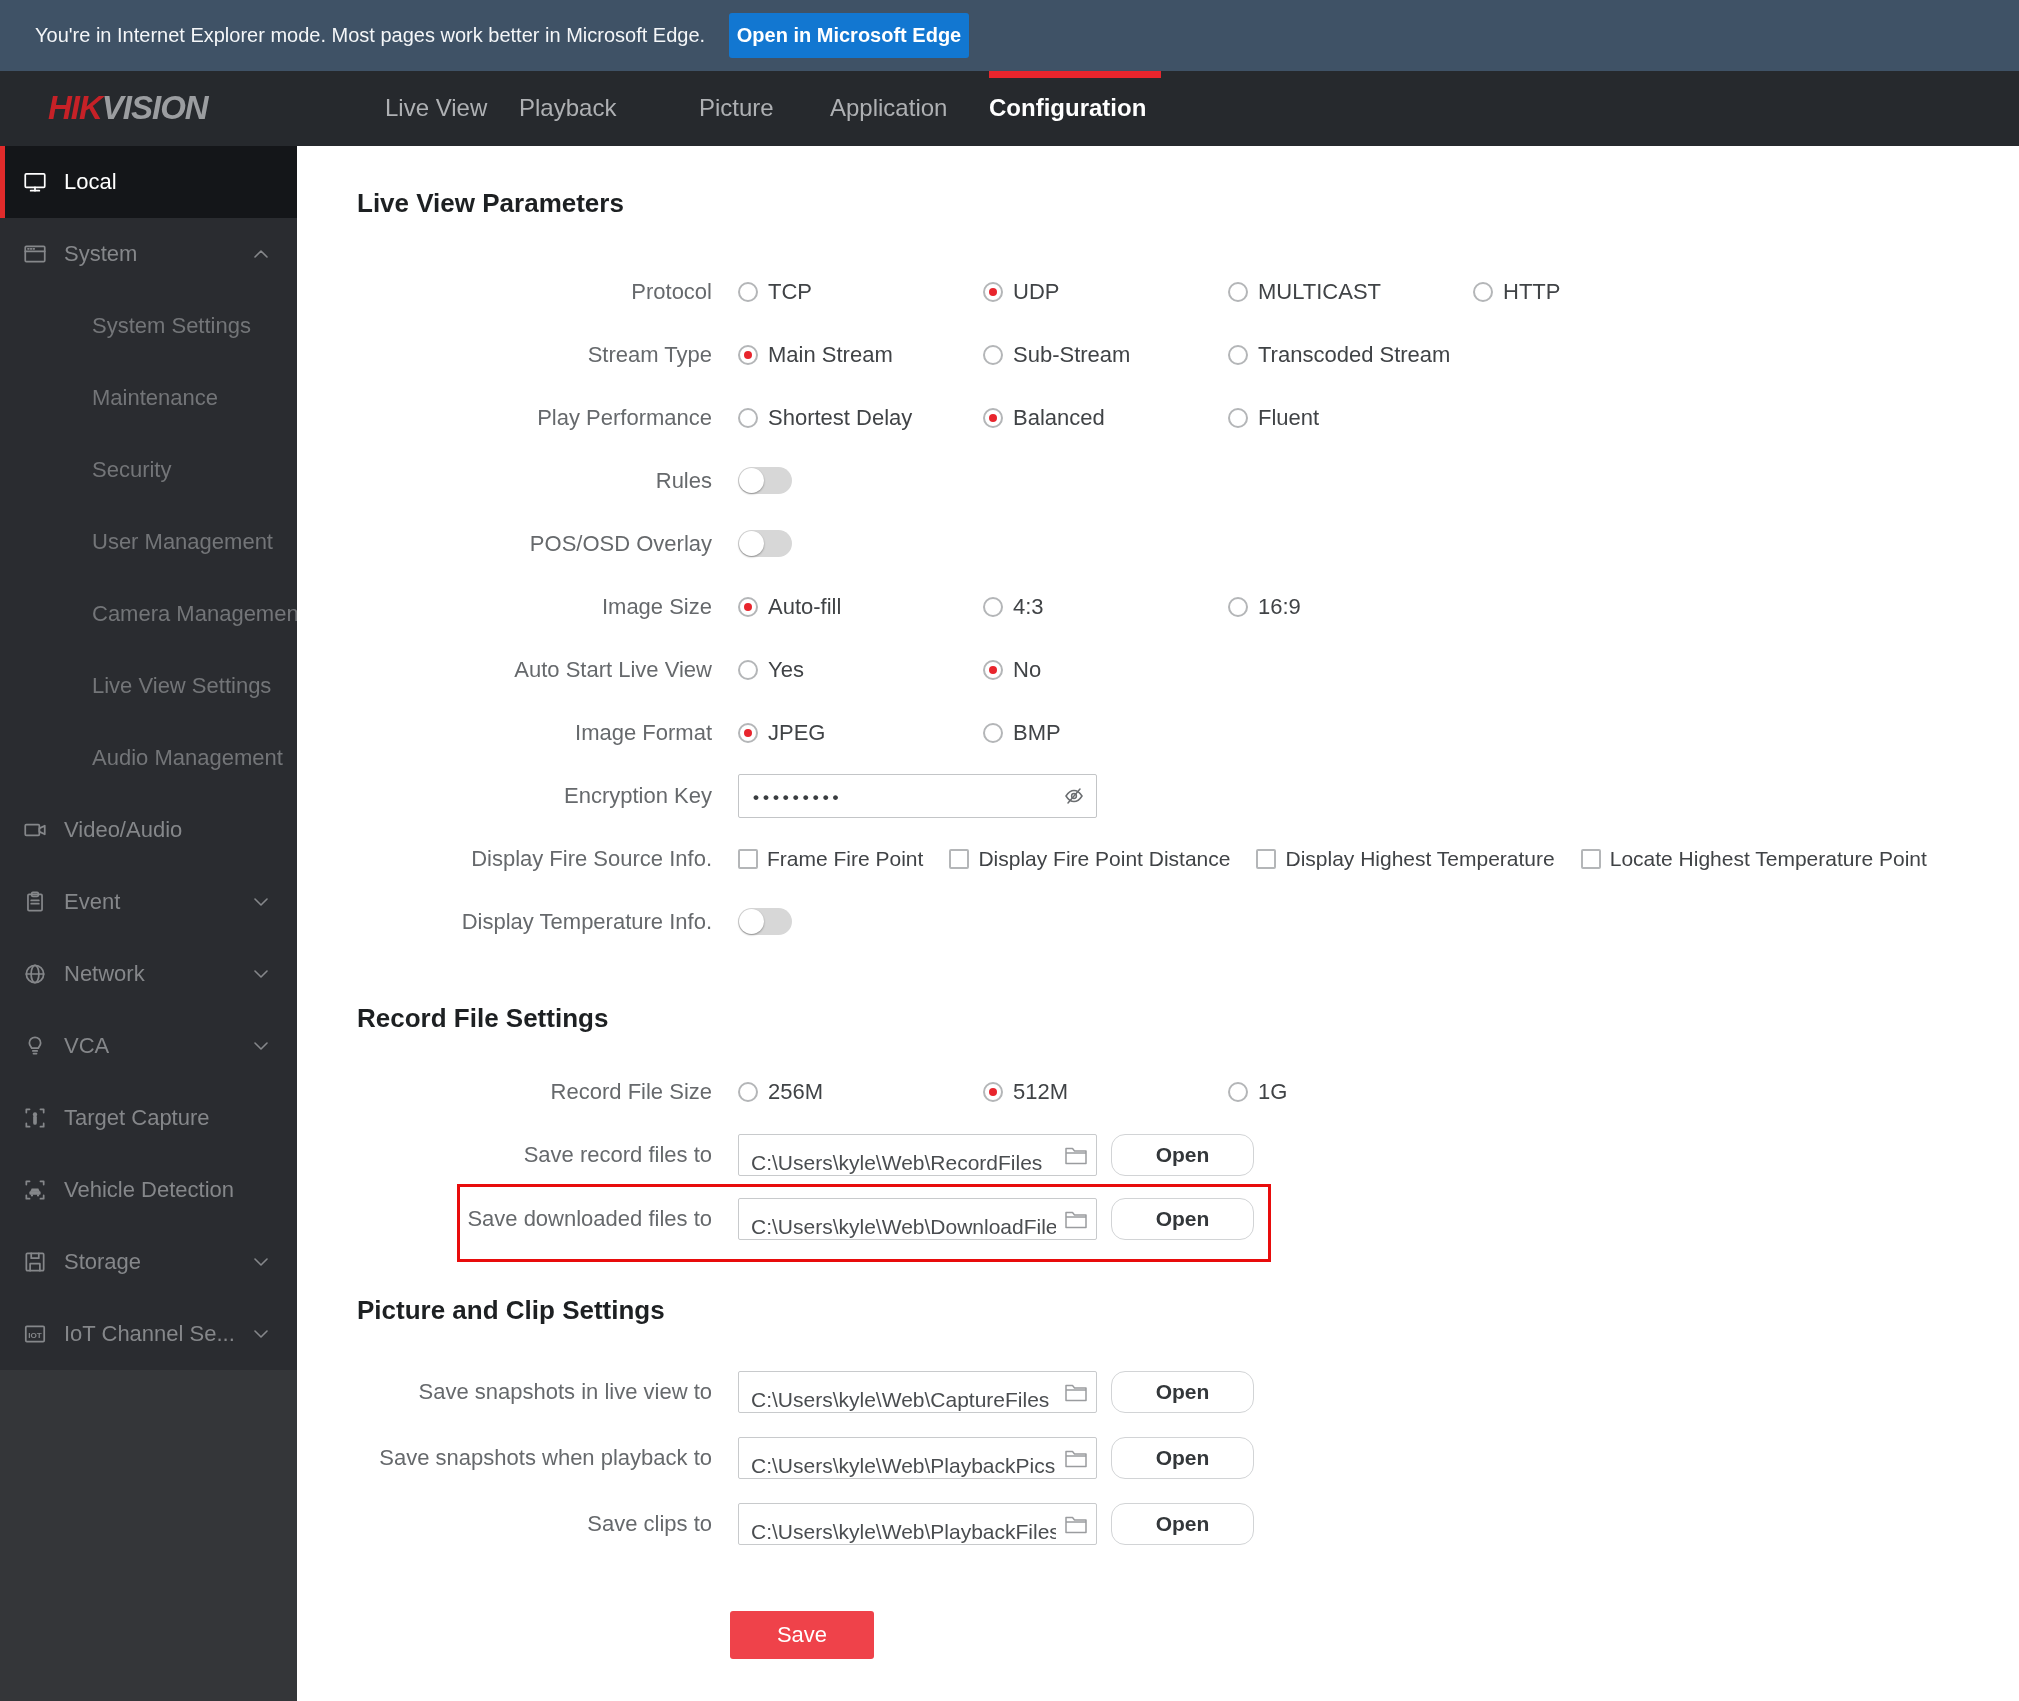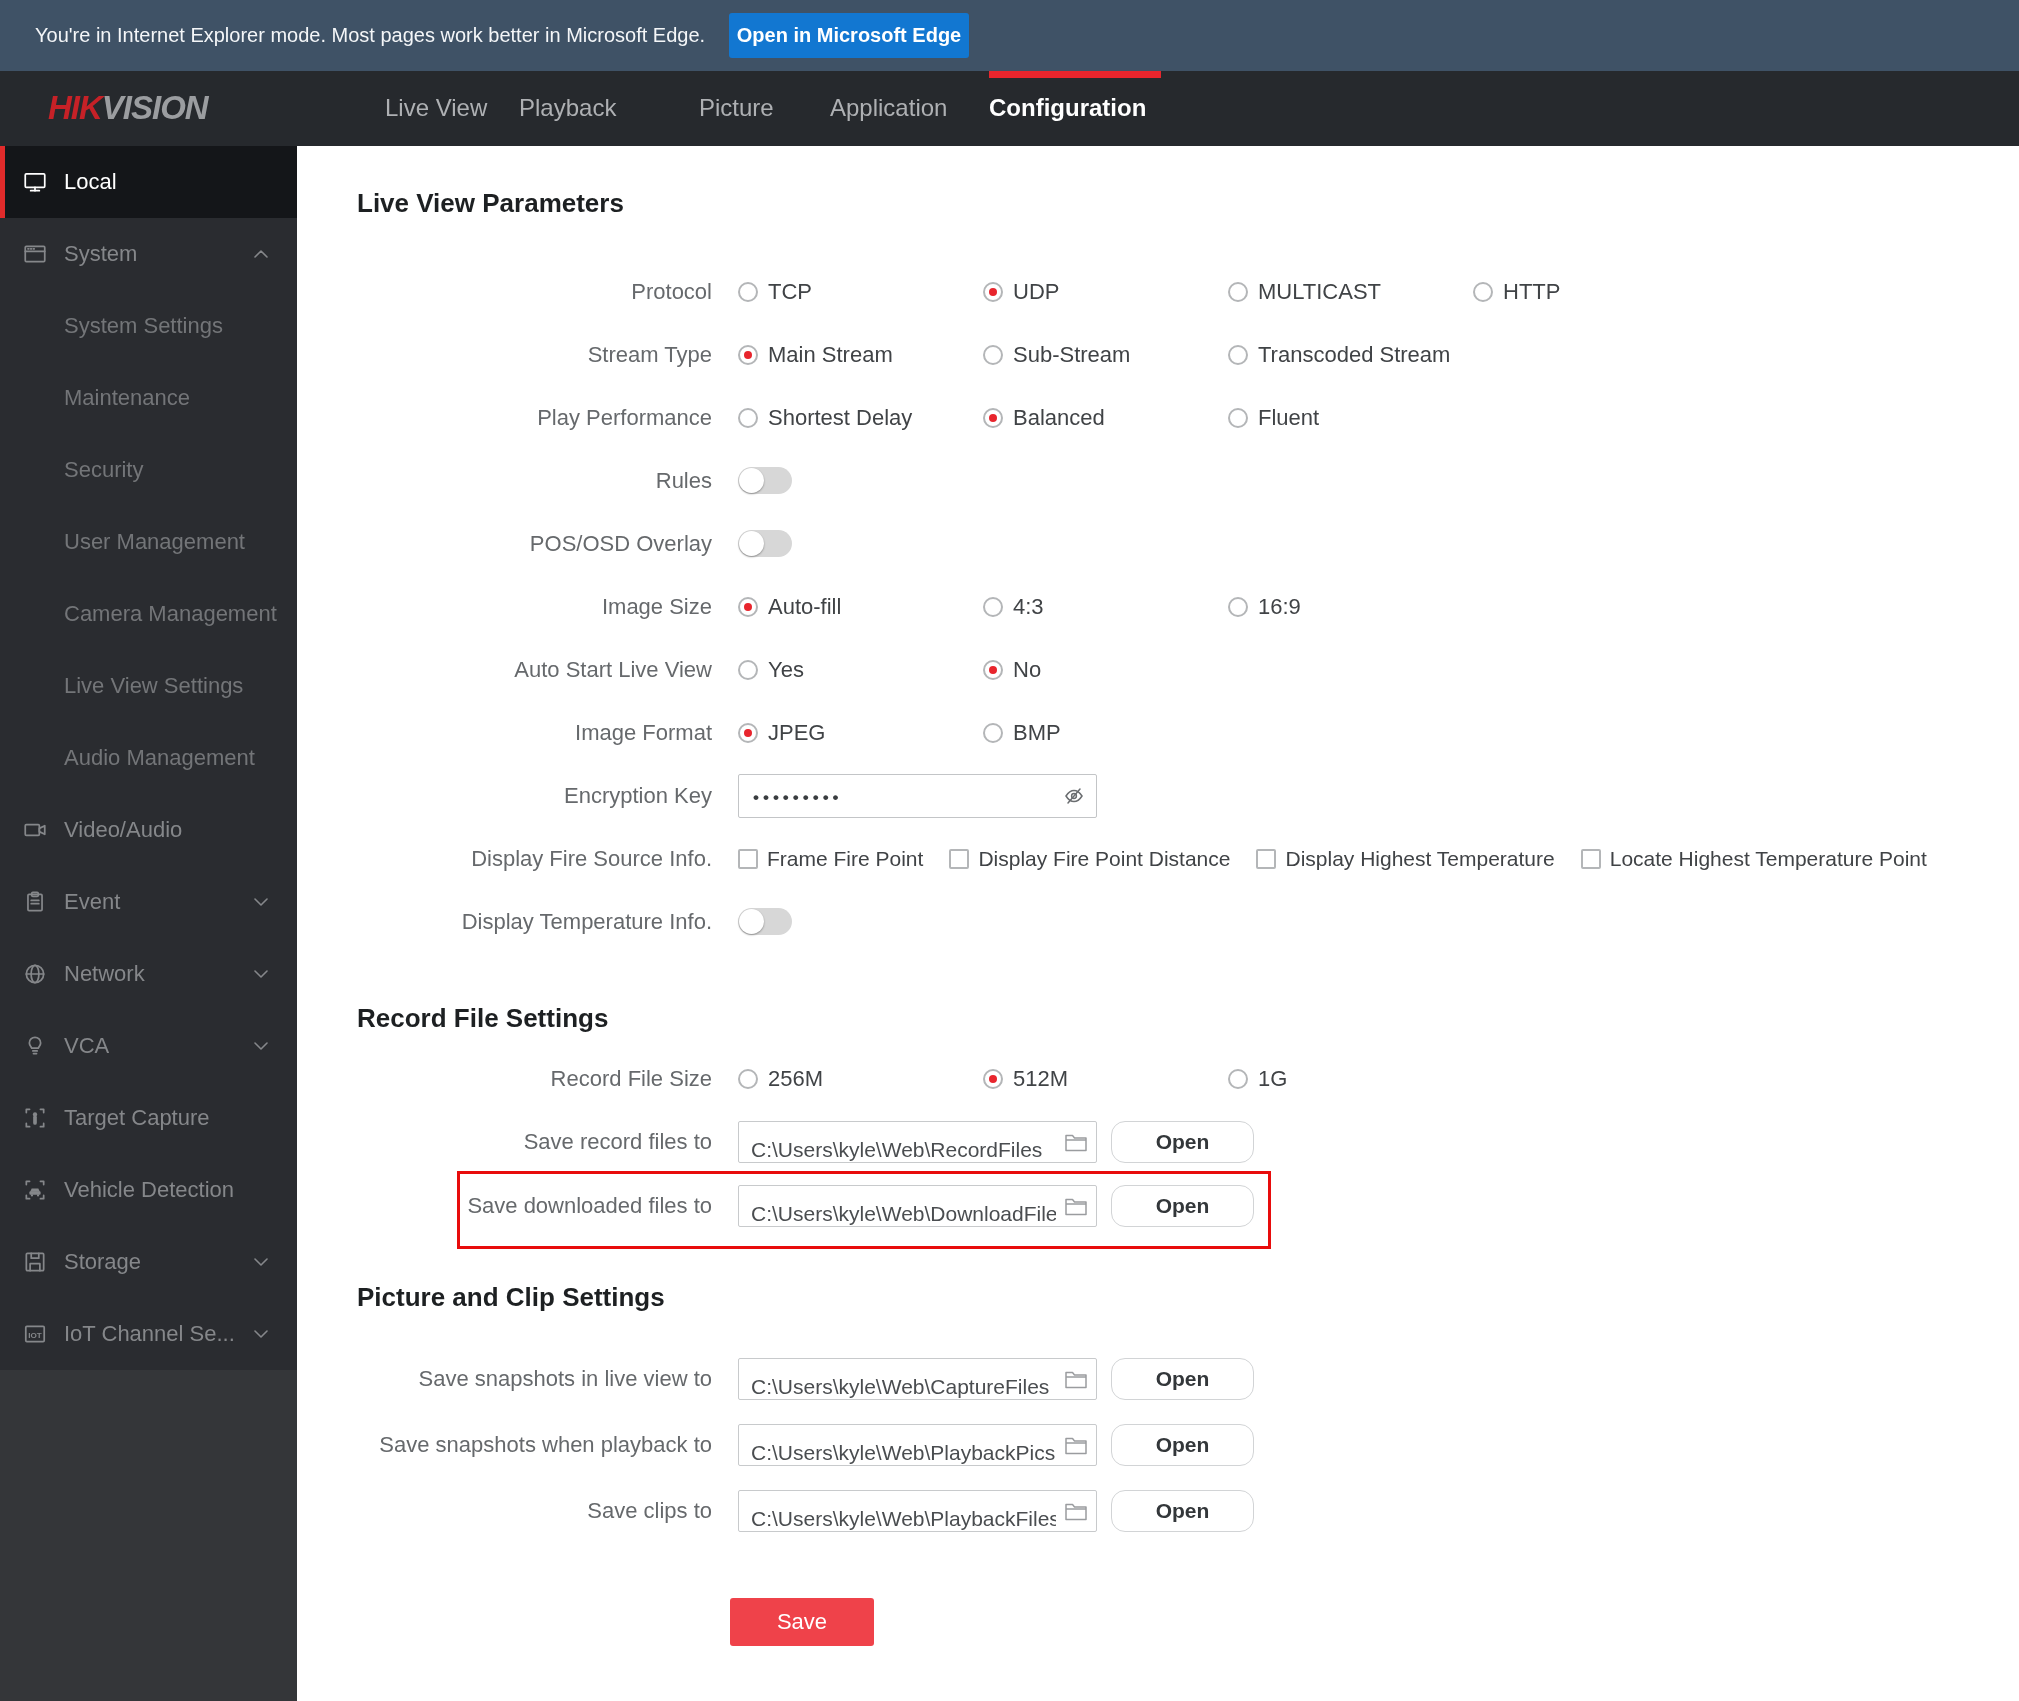--- a/index.html
+++ b/index.html
@@ -26,30 +26,30 @@
 
   
   .shell { display:flex; height:1557px; }
 
   
   .sidebar { width:297px; background:#343639; flex:none; }
   .menu { background:#2a2c30; }
   .sitem { height:72px; display:flex; align-items:center; padding-left:22px; cursor:pointer; color:#85878a; }
   .sitem .sicon { width:26px; height:26px; margin-right:16px; flex:none; display:flex; align-items:center; }
   .sitem .stext { font-size:22px; white-space:nowrap; }
-  .sitem.sub { padding-left:64px; color:#737578; }
+  .sitem.sub { padding-left:92px; color:#737578; }
   .sitem.active { background:#141619; border-left:5px solid #e12b2b; padding-left:17px; color:#fff; }
   .schev { margin-left:auto; margin-right:28px; display:flex; }
   svg.ic { stroke:currentColor; fill:none; stroke-width:1.6; stroke-linecap:round; stroke-linejoin:round; }
 
   
   .main { flex:1; background:#fff; padding:44px 0 0 60px; }
   h2.sect { font-size:26px; line-height:26px; color:#1d2022; font-weight:bold; }
   .h-live { margin:0 0 44px 0; }
-  .h-record { margin:52px 0 16px 0; }
+  .h-record { margin:52px 0 29px 0; }
   .h-picture { margin:46px 0 36px 0; }
 
   .row { display:flex; align-items:center; height:63px; }
   .row.path-row { height:64px; position:relative; }
   .row.path-row3 { height:66px; position:relative; }
   .lbl { width:355px; flex:none; text-align:right; font-size:22px; color:#66696c; white-space:nowrap; }
   .opts { display:flex; align-items:center; margin-left:26px; }
 
   .radio { display:flex; align-items:center; width:245px; cursor:pointer; }
   .radio:last-child { width:auto; }

